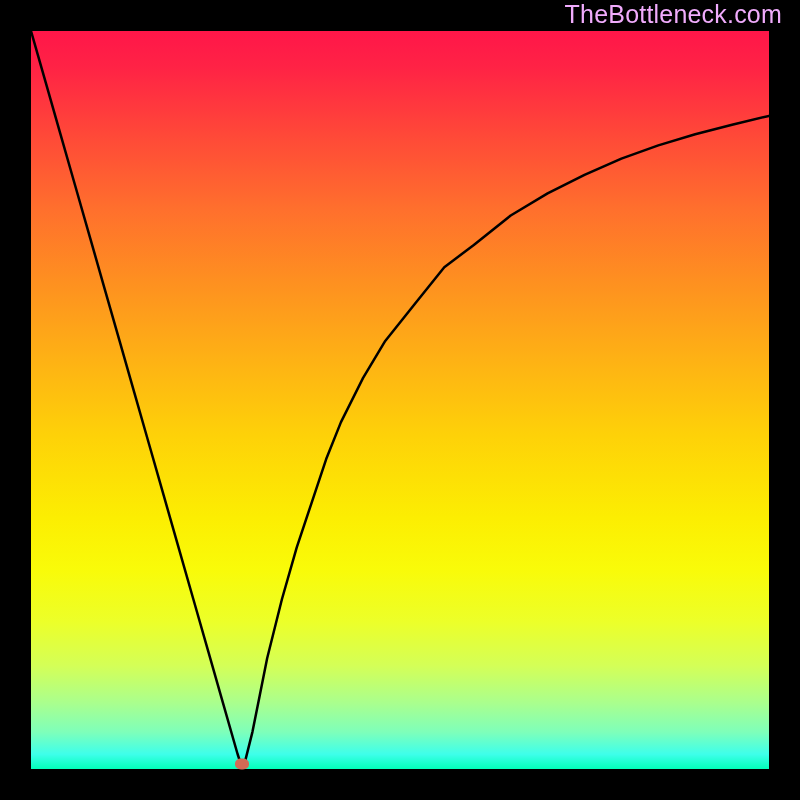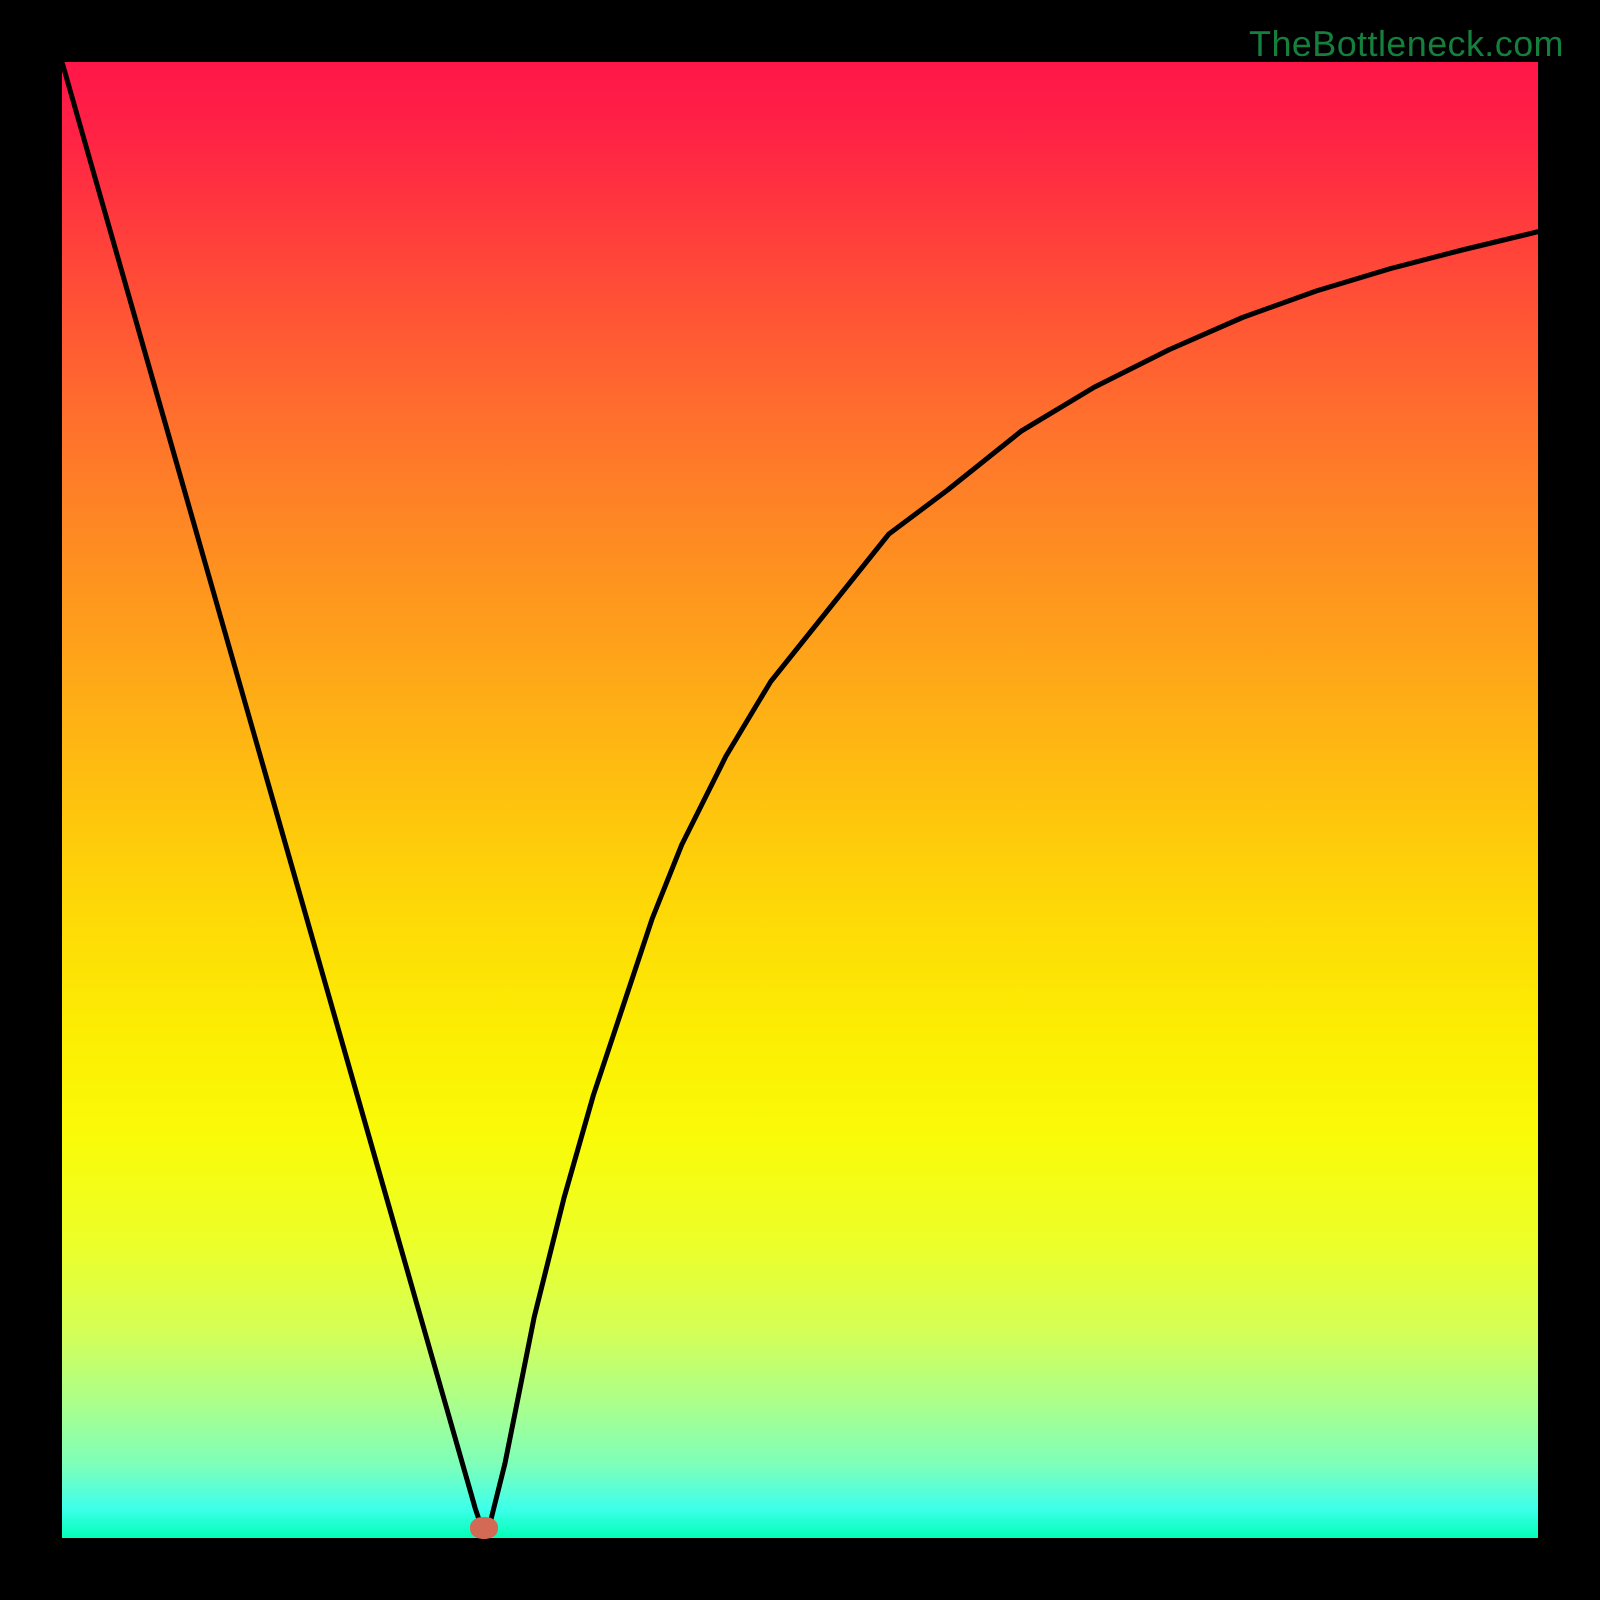--- a/index.html
+++ b/index.html
@@ -11,24 +11,24 @@
     font-family: Arial, Helvetica, sans-serif;
     overflow: hidden;
   }
   .container {
     position: relative;
     width: 800px;
     height: 800px;
   }
   .watermark {
     position: absolute;
-    top: 12px;
+    top: 0;
     right: 18px;
-    color: #15803d;
-    font-size: 18px;
+    color: #f0abfc;
+    font-size: 25px;
     font-weight: 400;
     letter-spacing: 0.2px;
     z-index: 20;
   }
   .plot-area {
     position: absolute;
     left: 31px;
     top: 31px;
     width: 738px;
     height: 738px;

